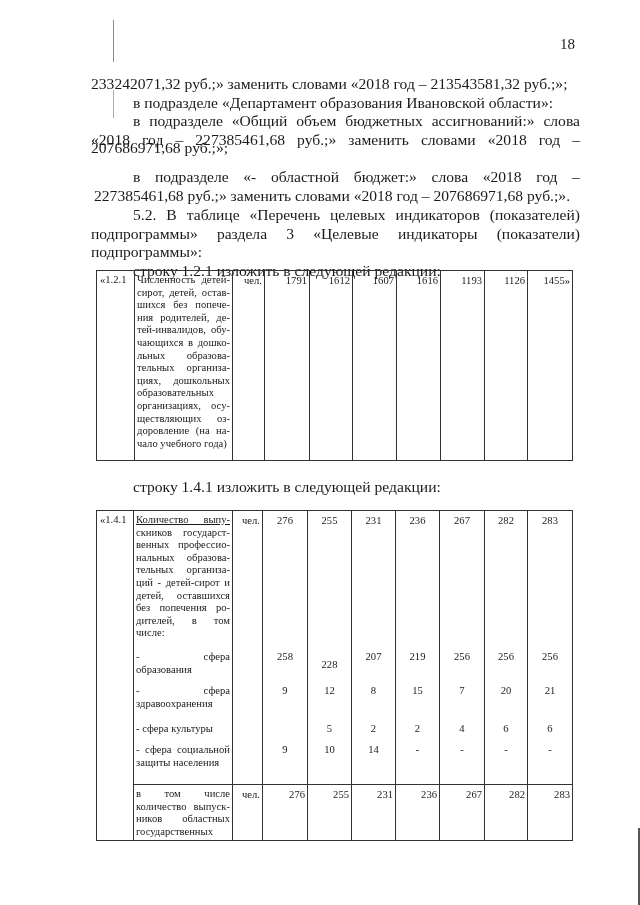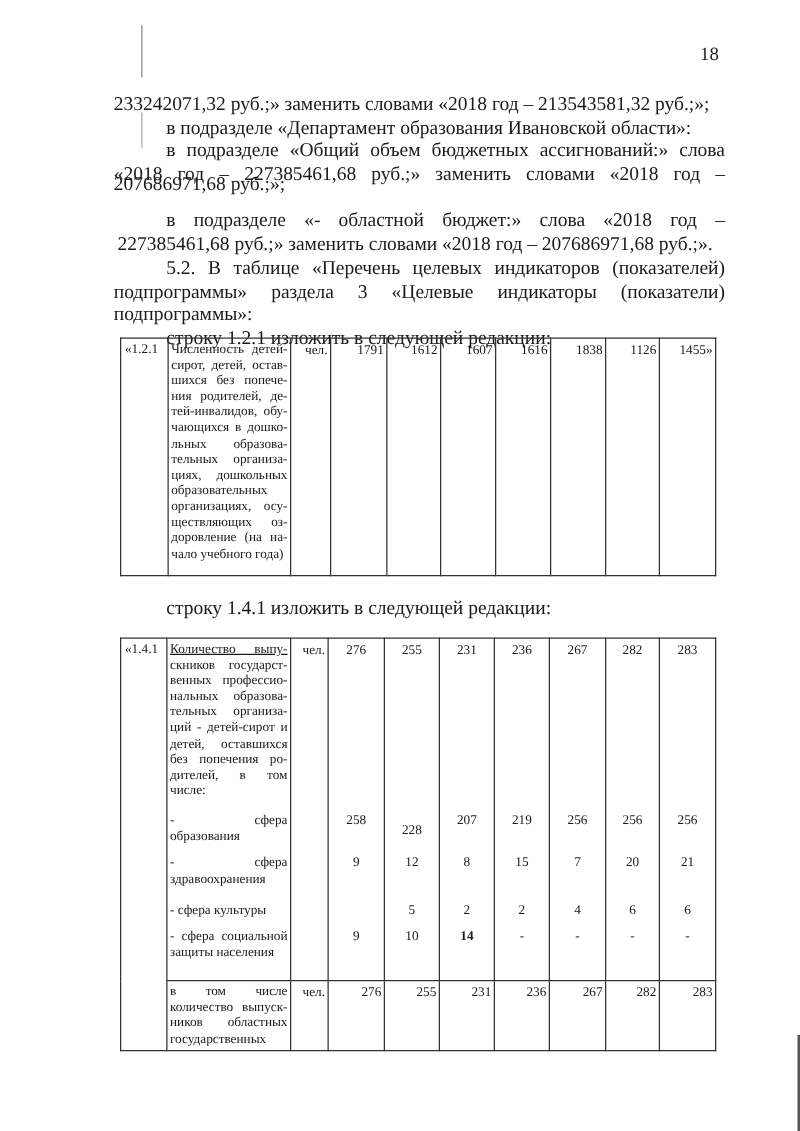--- a/index.html
+++ b/index.html
@@ -117,21 +117,21 @@
           <span class="desc-line" style="text-align-last: justify; white-space: normal;">организациях, осу-</span>
           <span class="desc-line" style="text-align-last: justify; white-space: normal;">ществляющих оз-</span>
           <span class="desc-line" style="text-align-last: justify; white-space: normal;">доровление (на на-</span>
           <span class="desc-line">чало учебного года)</span>
         </td>
     <td class="num">чел.</td>
     <td class="num">1791</td>
     <td class="num">1612</td>
     <td class="num">1607</td>
     <td class="num">1616</td>
-    <td class="num">1838</td>
+    <td class="num">1193</td>
     <td class="num">1126</td>
     <td class="num">1455»</td>
   </tr>
 </tbody>
   </table>
 
 <table class="t t2" id="t2" style="left:96px;top:510px;width:476px;">
   <colgroup>
     <col style="width:37px">
       <col style="width:99px">
@@ -189,21 +189,21 @@
           <div class="sv" style="top: 148px; text-align: center;">228</div>
           <div class="sv" style="top: 174px;">12</div>
           <div class="sv" style="top: 212px;">5</div>
           <div class="sv" style="top: 233px;">10</div>
         </td>
     <td id="t2-col-2" style="padding: 0px; position: relative; height: 273px;">
           <div class="sv" style="top: 4px;">231</div>
           <div class="sv" style="top: 140px;">207</div>
           <div class="sv" style="top: 174px;">8</div>
           <div class="sv" style="top: 212px;">2</div>
-          <div class="sv" style="top: 233px; font-weight: bold;">14</div>
+          <div class="sv" style="top: 233px;">14</div>
         </td>
     <td id="t2-col-3" style="padding: 0px; position: relative; height: 273px;">
           <div class="sv" style="top: 4px;">236</div>
           <div class="sv" style="top: 140px;">219</div>
           <div class="sv" style="top: 174px;">15</div>
           <div class="sv" style="top: 212px;">2</div>
           <div class="sv" style="top: 233px;">-</div>
         </td>
     <td id="t2-col-4" style="padding: 0px; position: relative; height: 273px;">
           <div class="sv" style="top: 4px;">267</div>

